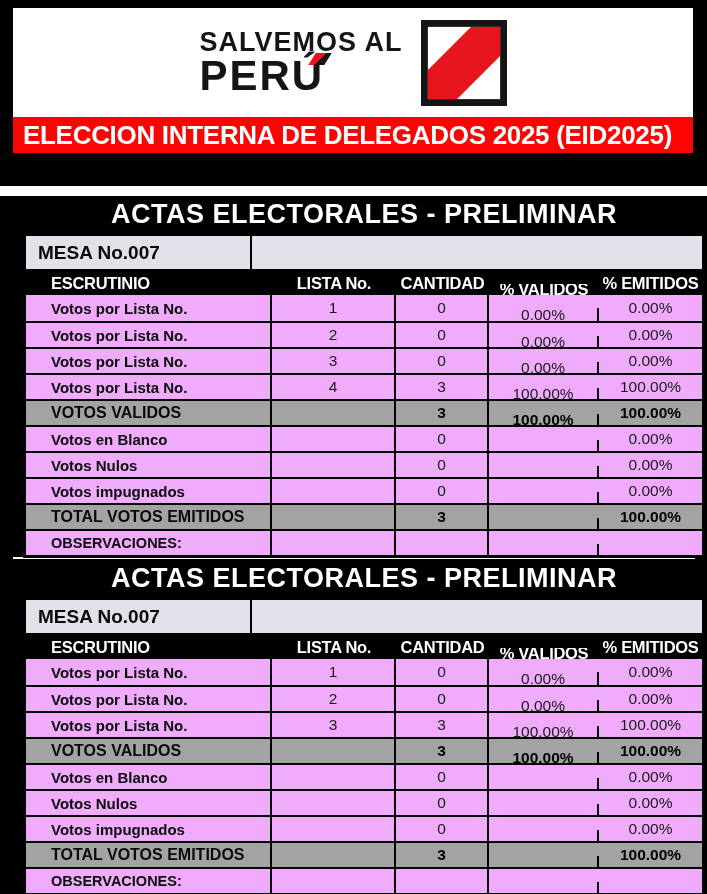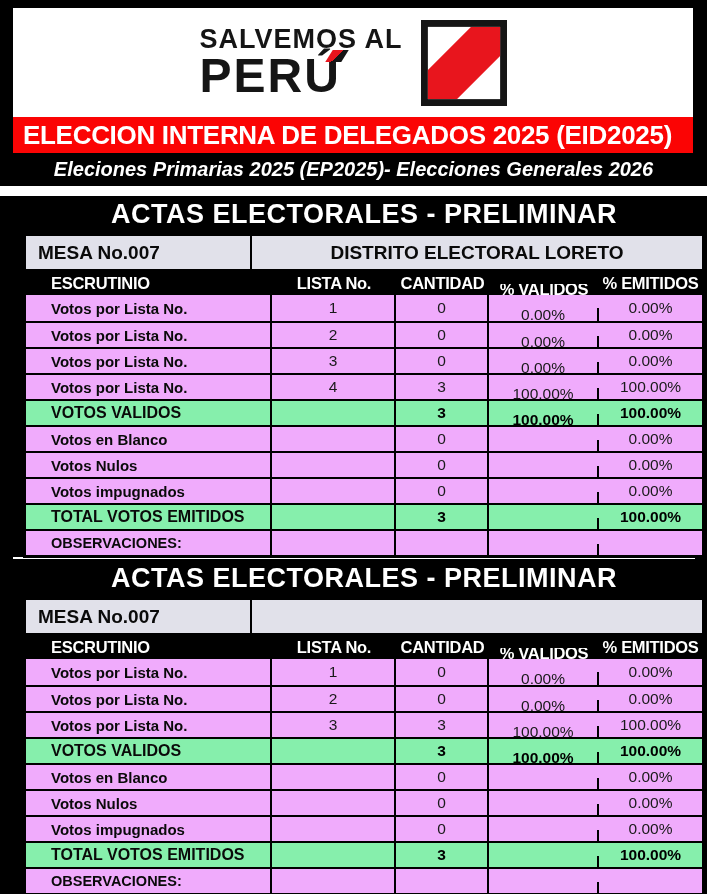--- a/index.html
+++ b/index.html
@@ -4,21 +4,21 @@
 <style>
   html,body{margin:0;padding:0;background:#000;}
   *{box-sizing:border-box;font-family:"Liberation Sans",sans-serif;}
   .screen{position:relative;width:707px;height:894px;background:#000;overflow:hidden;}
 
   
   .logo-panel{position:absolute;left:13px;top:8px;width:680px;height:109px;background:#fff;
     display:flex;align-items:center;justify-content:center;gap:18px;}
   .logo-text{text-align:left;}
   .logo-line1{font-size:27px;font-weight:bold;color:#151515;letter-spacing:1px;line-height:1;}
-  .logo-line2{position:relative;display:inline-block;font-size:48px;font-weight:bold;color:#151515;
+  .logo-line2{position:relative;display:inline-block;font-size:42px;font-weight:bold;color:#151515;
     letter-spacing:2px;line-height:.92;margin-top:1px;}
   .u-accent{position:absolute;top:-4px;right:-4px;width:16px;height:12px;
     background:linear-gradient(115deg,#e8151d 52%,#151515 52%);transform:skewX(-32deg);}
   .logo-box{width:86px;height:86px;display:block;}
 
   .red-banner{position:absolute;left:13px;top:117px;width:680px;height:36px;background:#fb0404;
     color:#fff;font-size:26px;font-weight:bold;line-height:36px;padding-left:10px;letter-spacing:-.3px;white-space:nowrap;}
   .sub-banner{position:absolute;left:0;top:153px;width:707px;height:33px;background:#000;color:#fff;
     font-size:20px;font-weight:bold;font-style:italic;line-height:33px;text-align:center;white-space:nowrap;}
   .white-gap{position:absolute;left:0;top:186px;width:707px;height:10px;background:#fff;}
@@ -28,21 +28,21 @@
   .sheet{position:absolute;left:23px;width:694px;}
   .sheet1{top:196px;}
   .sheet2{top:560px;}
   .sheet-title{width:682px;height:37px;color:#fff;font-size:27px;font-weight:bold;line-height:37px;
     text-align:center;letter-spacing:.5px;white-space:nowrap;}
   .tbl{width:682px;border:3px solid #000;background:#fff;}
   .row{position:relative;display:flex;height:26px;background:#f0abfc;}
   .row + .row{border-top:2px solid #000;}
   .row.mesa{height:33px;background:#e1e1ea;}
   .row.head{height:26px;background:#000;color:#fff;}
-  .row.total{background:#86efac;text-align:center;}
+  .row.total{background:#a3a3a3;text-align:center;}
   .cell{overflow:hidden;white-space:nowrap;display:flex;align-items:center;justify-content:center;}
   .cell.c1{width:226px;justify-content:flex-start;padding-left:5px;border-right:2px solid #000;margin-left:20px;}
   .cell.c2{width:124px;border-right:2px solid #000;}
   .cell.c3{width:93px;border-right:2px solid #000;}
   .cell.c4{width:110px;border-right:2px solid #000;margin-top:13px;}
   .cell.c5{flex:1;}
   .row.head .cell{border-right:none;font-size:16.5px;font-weight:bold;letter-spacing:-.3px;}
   .row.mesa .cell{font-size:19px;font-weight:bold;color:#0a0a0a;}
   .mesa-label{width:226px;justify-content:flex-start;padding-left:12px;border-right:2px solid #000;}
   .mesa-district{flex:1;}
@@ -71,31 +71,29 @@
     </div>
     <svg class="logo-box" viewBox="0 0 100 100">
       <rect x="0" y="0" width="100" height="100" fill="#151515"></rect>
       <rect x="8" y="8" width="84" height="84" fill="#ffffff"></rect>
       <polygon points="8,92 8,58 58,8 92,8 92,42 42,92" fill="#e8151d"></polygon>
     </svg>
   </div>
 
   <div class="red-banner">ELECCION INTERNA DE DELEGADOS 2025 (EID2025)</div>
 
-  <div class="sub-banner">Eleciones Primarias 2025 (EP2025)- Elecciones Generales 2026</div>
 
   <div class="white-gap"></div>
   <div class="sheet-divider"></div>
 
   <div class="sheet sheet1">
     <div class="sheet-title">ACTAS ELECTORALES - PRELIMINAR</div>
     <div class="tbl">
       <div class="row mesa">
         <div class="cell mesa-label">MESA No.007</div>
-        <div class="cell mesa-district">DISTRITO ELECTORAL LORETO</div>
         <div class="edge edge-lav"></div>
       </div>
       <div class="row head">
         <div class="cell c1">ESCRUTINIO</div>
         <div class="cell c2">LISTA No.</div>
         <div class="cell c3">CANTIDAD</div>
         <div class="cell c4">% VALIDOS</div>
         <div class="cell c5">% EMITIDOS</div>
       </div>
       <div>

